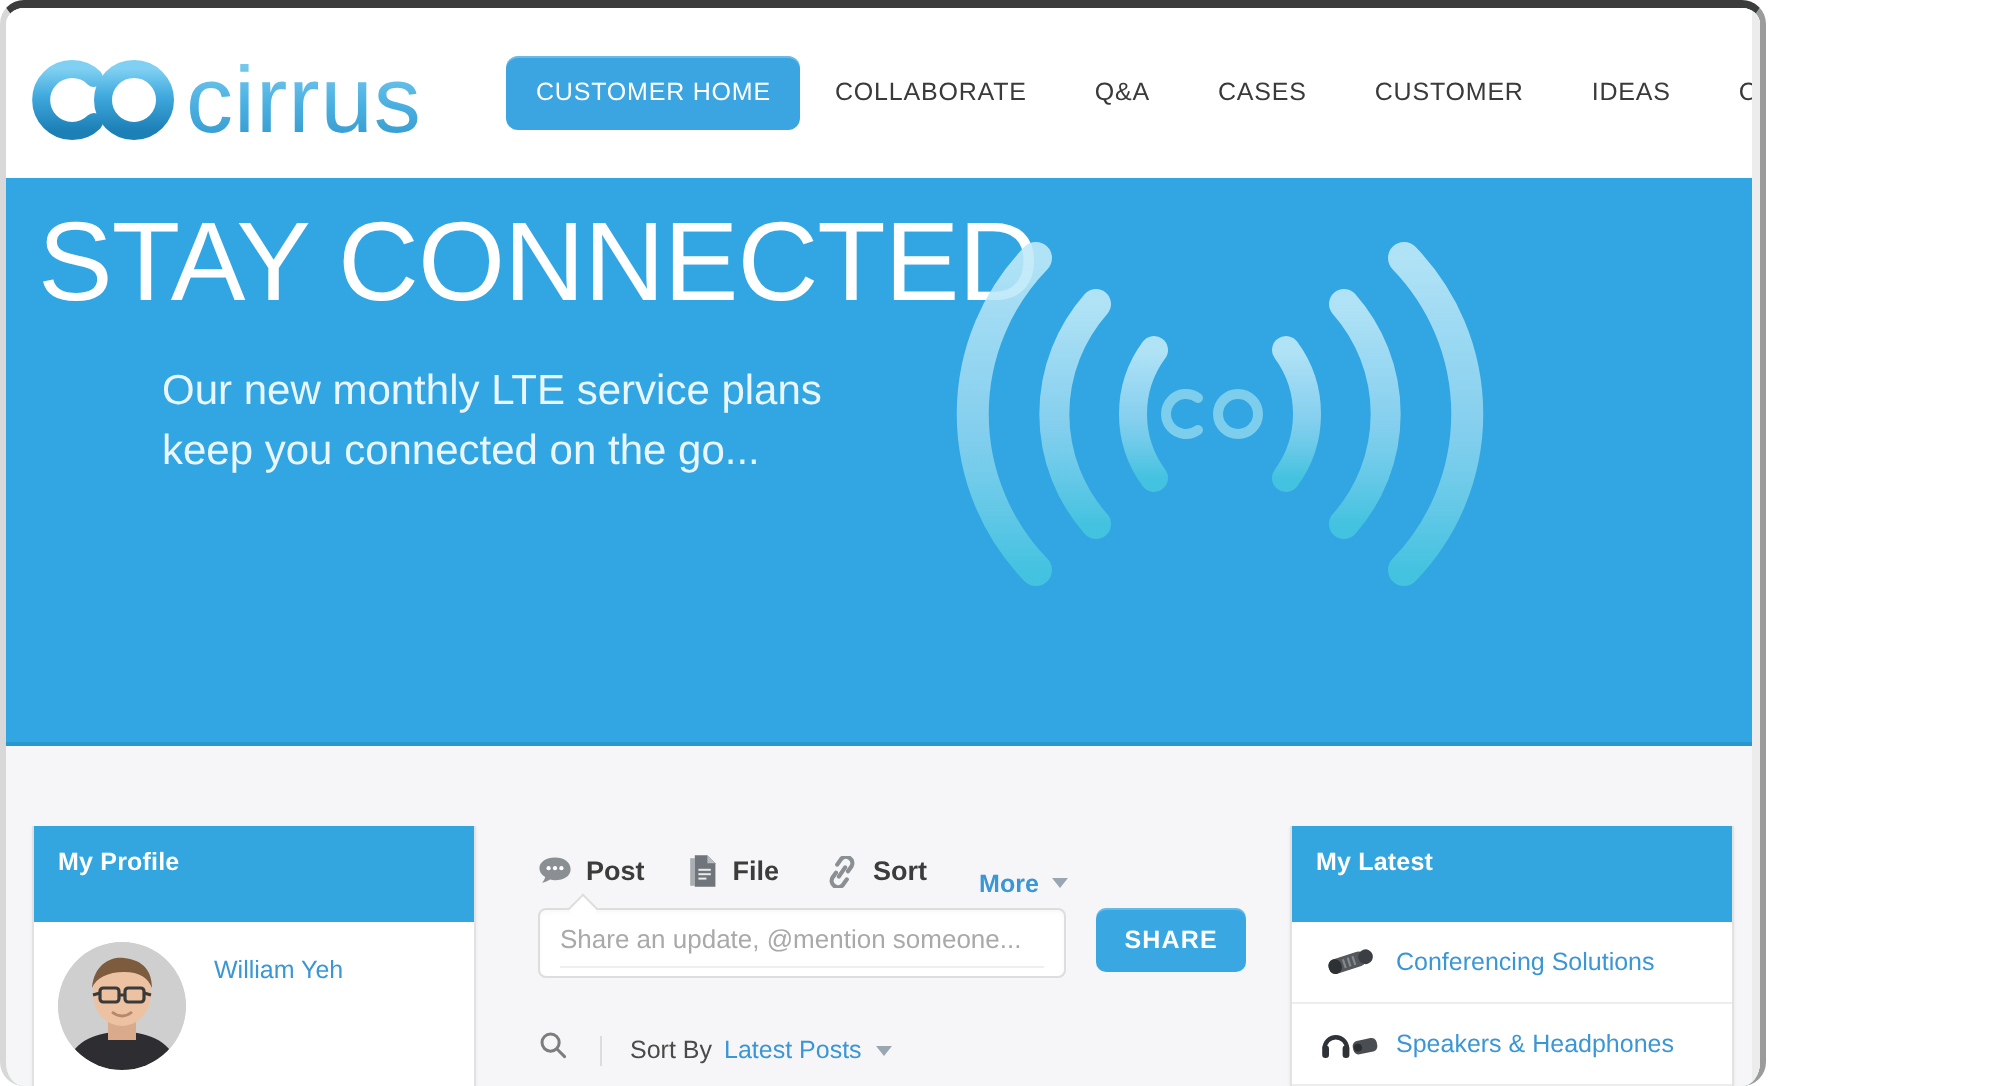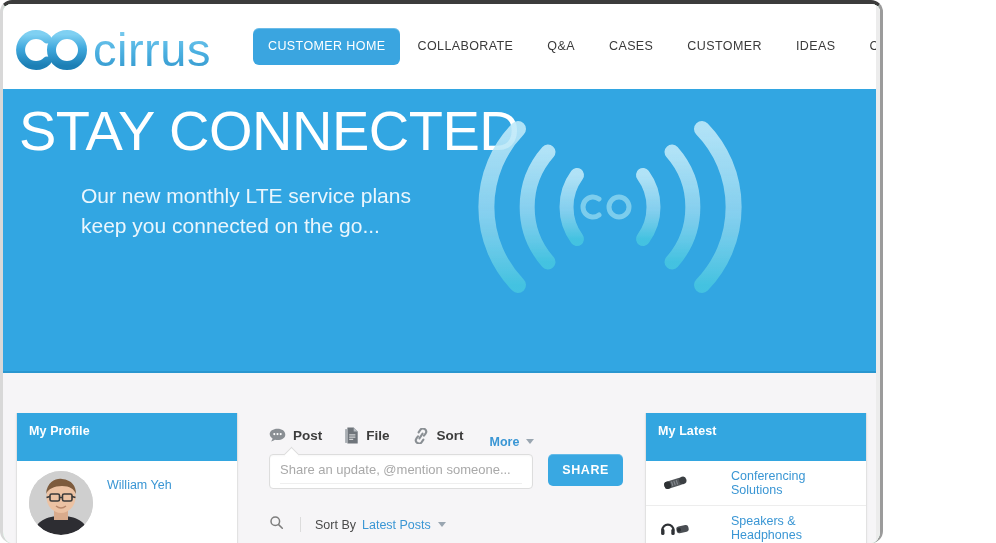--- a/index.html
+++ b/index.html
@@ -274,21 +274,20 @@
   }
 
   
   .col-right { width: 222px; flex: 0 0 222px; }
   .group-row {
     display: flex;
     align-items: center;
     padding: 8px 10px;
     border-bottom: 1px solid #ededed;
     min-height: 24px;
-    gap: 33px;
   }
   .group-row:last-child { border-bottom: none; }
   .group-ico {
     width: 38px;
     flex: 0 0 38px;
     display: flex;
     align-items: center;
     justify-content: center;
   }
   .group-name {

